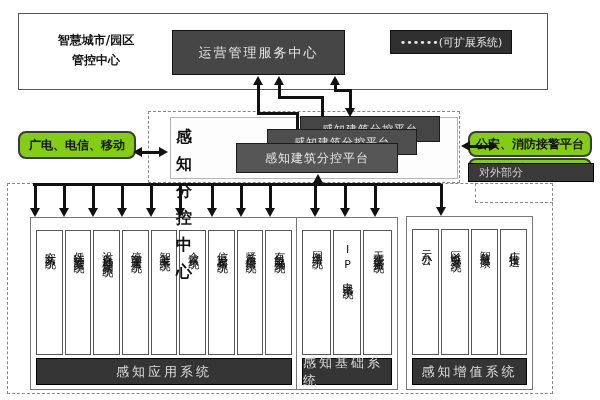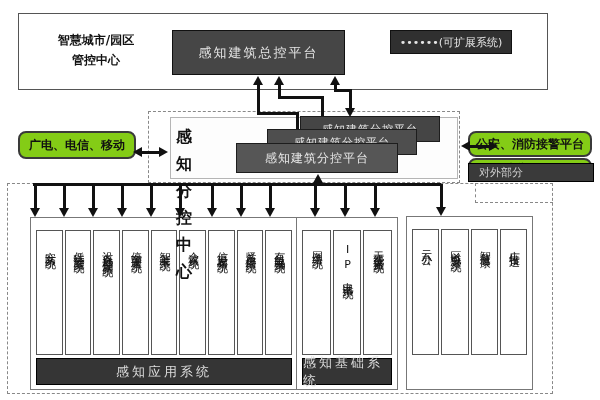--- a/index.html
+++ b/index.html
@@ -65,21 +65,21 @@
 </head>
 <body>
 
 <div class="stage">
 
   <div class="abs top-outer"></div>
   <div class="abs cc-label">
     <div>智慧城市/园区</div>
     <div>管控中心</div>
   </div>
-  <div class="abs dark master">感知建筑总控平台</div>
+  <div class="abs dark master">运营管理服务中心</div>
   <div class="abs dark expand">••••••(可扩展系统)</div>
 
   <div class="abs rbox operators">广电、电信、移动</div>
 
   <div class="abs rbox police">公安、消防接警平台</div>
   <div class="abs rbox traffic">交通管理</div>
   <div class="abs dbar extpart">对外部分</div>
 
   <div class="abs dash sub-dashed"></div>
   <div class="abs sub-inner"></div>
@@ -150,20 +150,21 @@
         <div class="vcol">
           <span>区域引导系统</span>
         </div>
         <div class="vcol">
           <span>智慧健康</span>
         </div>
         <div class="vcol">
           <span>广告推送</span>
         </div>
       </div>
+    <div class="sec-bar">感知增值系统</div>
   </div>
 
   <div class="ln" style="left:33px; top:183px; width:408px; height:3px;"></div>
 
   <div id="arrow-layer">
       <div class="ln" style="left: 33.5px; top: 184px; width: 3px; height: 25px;"></div>
       <div class="ah ah-down" style="left: 30px; top: 208px;"></div>
       <div class="ln" style="left: 62.5px; top: 184px; width: 3px; height: 25px;"></div>
       <div class="ah ah-down" style="left: 59px; top: 208px;"></div>
       <div class="ln" style="left: 91.5px; top: 184px; width: 3px; height: 25px;"></div>

